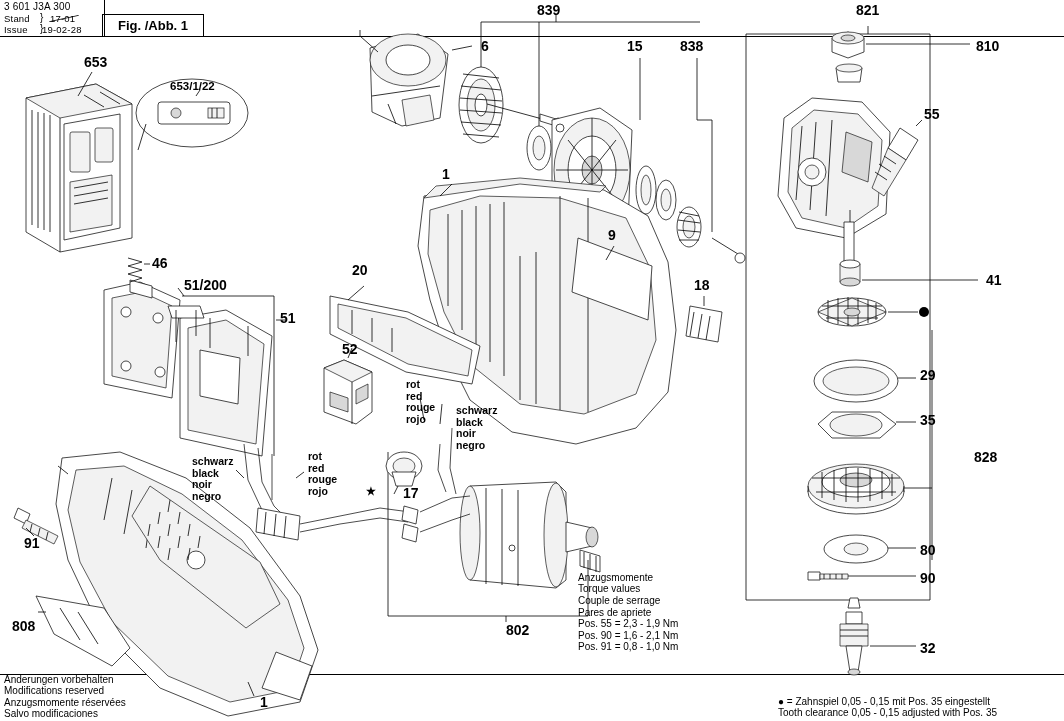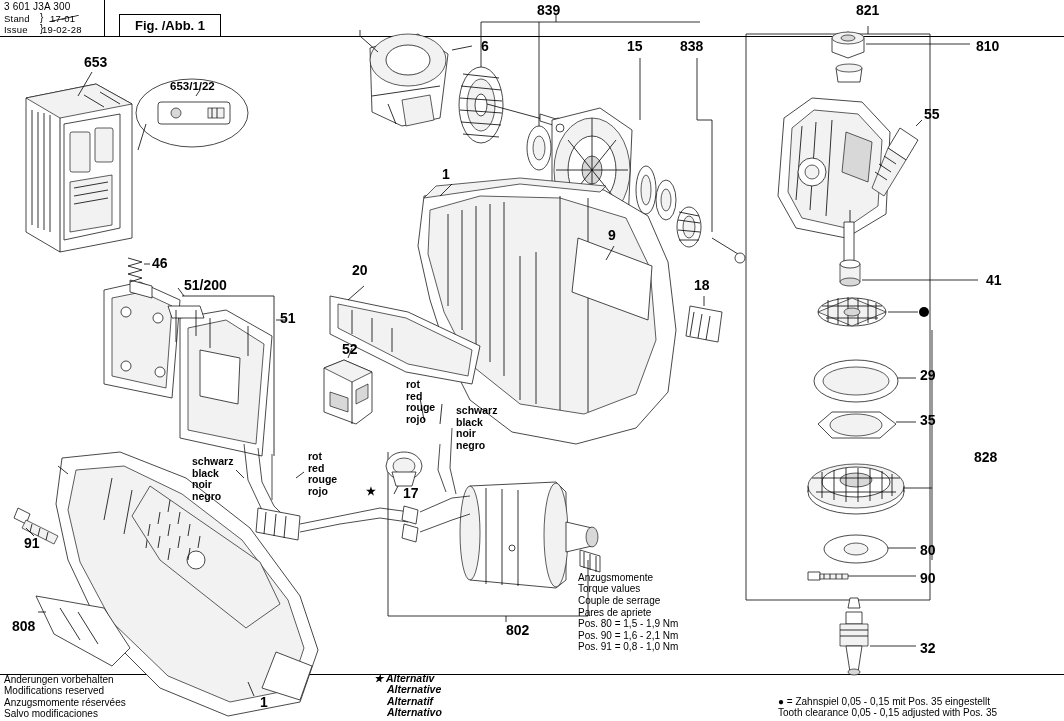--- a/index.html
+++ b/index.html
@@ -14,21 +14,21 @@
   
   .hdr { position:absolute; left:0; top:0; width:1064px; height:36px; }
   .hdr-box { position:absolute; left:0; top:0; width:104px; height:36px; border-right:1px solid #000; }
   .hdr-line { position:absolute; left:4px; font-size:9.5px; letter-spacing:0.2px; white-space:nowrap; }
   .hdr-l1 { top:1px; font-size:10px; }
   .hdr-l2 { top:13px; }
   .hdr-l3 { top:24px; }
   .hdr-brace { position:absolute; left:40px; font-size:10px; }
   .strike { position:absolute; left:49px; top:18px; width:30px; height:1px; background:#000; transform:rotate(-12deg); }
   .figbox {
-    position:absolute; left:119px; top:14px; width:100px; height:21px;
+    position:absolute; left:102px; top:14px; width:100px; height:21px;
     border:1.4px solid #000; display:flex; align-items:center; justify-content:center;
     font-weight:bold; font-size:13px;
   }
 
   
   .lbl { position:absolute; font-size:14px; font-weight:bold; white-space:nowrap; }
   .lbl-sm { position:absolute; font-size:10.5px; line-height:11.5px; white-space:nowrap; font-weight:bold; }
 
   
   .foot-left { position:absolute; left:4px; bottom:2px; font-size:10px; line-height:11.2px; }
@@ -426,37 +426,31 @@
     <span>red</span><br>
     <span>rouge</span><br>
     <span>rojo</span>
   </div>
 
   <div class="foot-torque">
     <div>Anzugsmomente</div>
     <div>Torque values</div>
     <div>Couple de serrage</div>
     <div>Pares de apriete</div>
-    <div>Pos.   80 = 1,5 - 1,9 Nm</div>
+    <div>Pos.   55 = 2,3 - 1,9 Nm</div>
     <div>Pos.   90 = 1,6 - 2,1 Nm</div>
     <div>Pos.   91 = 0,8 - 1,0 Nm</div>
   </div>
 
   <div class="foot-left">
     <div>Änderungen vorbehalten</div>
     <div>Modifications reserved</div>
     <div>Anzugsmomente réservées</div>
     <div>Salvo modificaciones</div>
   </div>
 
-  <div class="foot-mid">
-    <div><span>★</span> <span>Alternativ</span></div>
-    <div style="padding-left:13px;">Alternative</div>
-    <div style="padding-left:13px;">Alternatif</div>
-    <div style="padding-left:13px;">Alternativo</div>
-  </div>
 
   <div class="foot-note">
     <div><span>●</span> <span>=  Zahnspiel 0,05 - 0,15 mit Pos. 35 eingestellt</span></div>
     <div>Tooth clearance 0,05 - 0,15 adjusted with Pos. 35</div>
   </div>
 
 </div>
 
 </body></html>

